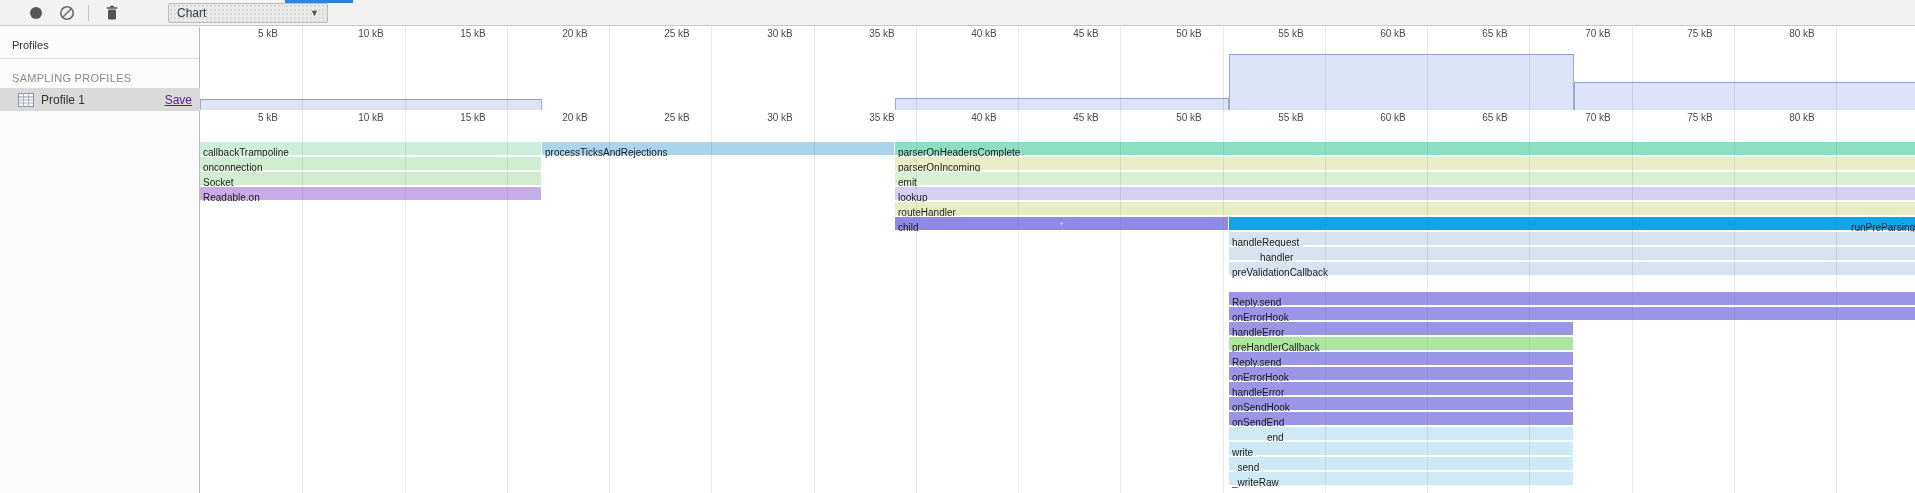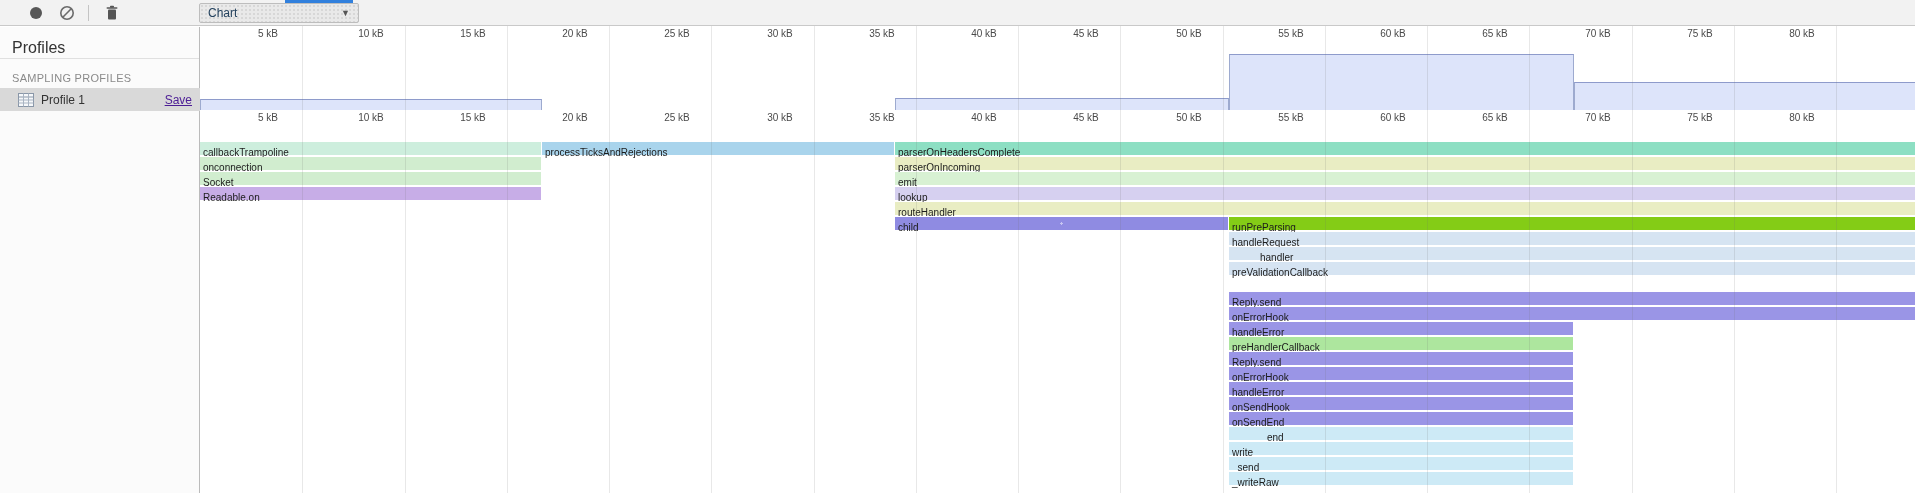--- a/index.html
+++ b/index.html
@@ -14,29 +14,29 @@
     align-items:center; justify-content:center; cursor:default; }
   #record-btn { left:27px; }
   #clear-btn { left:58px; }
   #trash-btn { left:103px; }
   .tb-sep { position:absolute; left:88px; top:5px; width:1px; height:16px; background:#c4c4c4; }
   #chart-select { position:absolute; left:168px; top:3px; width:160px; height:20px;
     background:#e9e9e9;
     background-image:radial-gradient(circle, #d7d7d7 0.8px, transparent 0.9px);
     background-size:4px 4px;
     border:1px solid #bdbdbd; border-radius:2px;
-    display:flex; align-items:center; padding:0 8px;margin-left:31px; }
+    display:flex; align-items:center; padding:0 8px; }
   #chart-select .label { color:#24425e; font-size:12px; flex:1; }
   #chart-select .arrow { color:#555; font-size:9px; }
   #top-accent { position:absolute; left:285px; top:0; width:68px; height:3px; background:#3180dd; }
 
   
   #sidebar { position:absolute; left:0; top:27px; width:200px; height:466px;
     background:#fbfbfb; border-right:1px solid #bbb; }
-  #sidebar .profiles-title { position:absolute; left:12px; top:12px; font-size:16px; color:#333; }
+  #sidebar .profiles-title { position:absolute; left:12px; top:12px; font-size:11px; color:#333; }
   #sidebar .divider { position:absolute; left:0; top:31px; width:100%; height:1px; background:#e0e0e0; }
   #sidebar .section-title { position:absolute; left:12px; top:45px; font-size:11px;
     color:#8a8a8a; letter-spacing:0.3px; }
   #profile-row { position:absolute; left:0; top:61px; width:200px; height:23px;
     background:#d9d9d9; display:flex; align-items:center; }
   #profile-row .picon { margin-left:18px; width:16px; height:14px; flex:0 0 auto; }
   #profile-row .pname { margin-left:7px; font-size:12px; color:#333; flex:1; }
   #profile-row .save { margin-right:8px; font-size:12px; color:#4c1d95;
     text-decoration:underline; cursor:pointer; }
 
@@ -160,21 +160,21 @@
         <div class="bar" style="left: 342px; width: 353px; top: 15px; background: rgb(169, 212, 236);"><span class="blabel">processTicksAndRejections</span></div>
         <div class="bar" style="left: 695px; width: 1021px; top: 15px; background: rgb(141, 223, 195);"><span class="blabel">parserOnHeadersComplete</span></div>
         <div class="bar" style="left: 0px; width: 342px; top: 30px; background: rgb(209, 237, 207);"><span class="blabel">onconnection</span></div>
         <div class="bar" style="left: 695px; width: 1021px; top: 30px; background: rgb(233, 237, 195);"><span class="blabel">parserOnIncoming</span></div>
         <div class="bar" style="left: 0px; width: 342px; top: 45px; background: rgb(209, 237, 207);"><span class="blabel">Socket</span></div>
         <div class="bar" style="left: 695px; width: 1021px; top: 45px; background: rgb(216, 241, 211);"><span class="blabel">emit</span></div>
         <div class="bar" style="left: 0px; width: 342px; top: 60px; background: rgb(199, 173, 231);"><span class="blabel">Readable.on</span></div>
         <div class="bar" style="left: 695px; width: 1021px; top: 60px; background: rgb(214, 208, 240);"><span class="blabel">lookup</span></div>
         <div class="bar" style="left: 695px; width: 1021px; top: 75px; background: rgb(233, 237, 195);"><span class="blabel">routeHandler</span></div>
         <div class="bar dotted" style="left: 695px; width: 334px; top: 90px; background: radial-gradient(circle, rgba(255, 255, 255, 0.5) 1px, transparent 1.2px) rgb(143, 139, 226);"><span class="blabel">child</span></div>
-        <div class="bar" style="left: 1029px; width: 687px; top: 90px; background: #84cc16;"><span class="blabel">runPreParsing</span></div>
+        <div class="bar" style="left: 1029px; width: 687px; top: 90px; background: #0ea5e9; text-align: right;"><span class="blabel">runPreParsing</span></div>
         <div class="bar" style="left: 1029px; width: 687px; top: 105px; background: rgb(214, 228, 242);"><span class="blabel">handleRequest</span></div>
         <div class="bar" style="left: 1029px; width: 687px; top: 120px; background: rgb(214, 228, 242); padding-left: 28px;"><span class="blabel">handler</span></div>
         <div class="bar" style="left: 1029px; width: 687px; top: 135px; background: rgb(214, 228, 242);"><span class="blabel">preValidationCallback</span></div>
         <div class="bar" style="left: 1029px; width: 687px; top: 165px; background: rgb(154, 149, 230);"><span class="blabel">Reply.send</span></div>
         <div class="bar" style="left: 1029px; width: 687px; top: 180px; background: rgb(154, 149, 230);"><span class="blabel">onErrorHook</span></div>
         <div class="bar" style="left: 1029px; width: 345px; top: 195px; background: rgb(154, 149, 230);"><span class="blabel">handleError</span></div>
         <div class="bar" style="left: 1029px; width: 345px; top: 210px; background: rgb(173, 230, 158);"><span class="blabel">preHandlerCallback</span></div>
         <div class="bar" style="left: 1029px; width: 345px; top: 225px; background: rgb(154, 149, 230);"><span class="blabel">Reply.send</span></div>
         <div class="bar" style="left: 1029px; width: 345px; top: 240px; background: rgb(154, 149, 230);"><span class="blabel">onErrorHook</span></div>
         <div class="bar" style="left: 1029px; width: 345px; top: 255px; background: rgb(154, 149, 230);"><span class="blabel">handleError</span></div>

